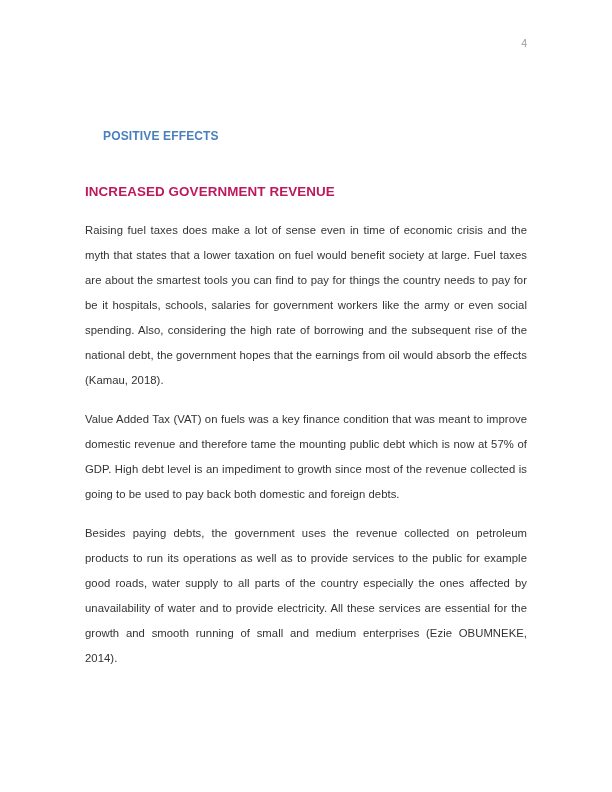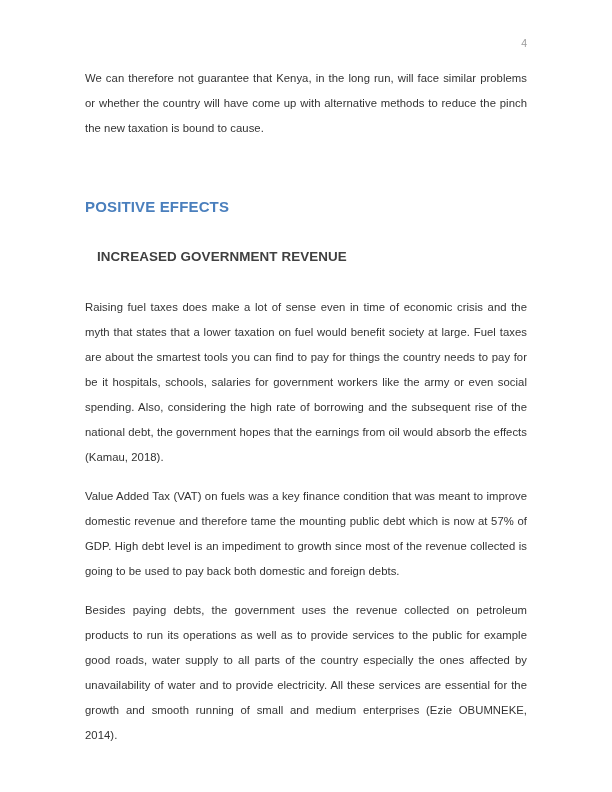--- a/index.html
+++ b/index.html
@@ -35,54 +35,53 @@
   p.body-text {
     margin: 0 0 14px 0;
     font-size: 11.3px;
     line-height: 25px;
     color: #333333;
     text-align: justify;
     text-justify: inter-word;
     letter-spacing: 0.05px;
   }
   h2.section-heading-blue {
-    margin: 0;
-    font-size: 15px;
+    margin: 18px;
+    font-size: 12px;
     line-height: 18px;
     font-weight: bold;
     color: #4a7fbd;
     letter-spacing: 0.15px;
     text-align: left;
     font-stretch: condensed;
   }
   h3.section-heading-black {
-    margin: 12px;
+    margin: 0;
     font-size: 13.4px;
     line-height: 19px;
     font-weight: bold;
-    color: #404040;
+    color: #be185d;
     letter-spacing: 0.1px;
     text-align: left;
     font-stretch: condensed;
   }
   .gap-before-blue-heading { height: 43px; }
   .gap-after-blue-heading { height: 7px; }
   .gap-before-rev-heading { height: 12px; }
   .gap-after-rev-heading { height: 17px; }
 </style>
 </head>
 <body>
 
 <div class="page">
 
   <div class="page-number">4</div>
 
   <div class="content">
 
-    <p class="body-text">We can therefore not guarantee that Kenya, in the long run, will face similar problems or whether the country will have come up with alternative methods to reduce the pinch the new taxation is bound to cause.</p>
 
     <div class="gap-before-blue-heading"></div>
 
     <h2 class="section-heading-blue">POSITIVE EFFECTS</h2>
 
     <div class="gap-after-blue-heading"></div>
 
 
     <div class="gap-before-rev-heading"></div>
 

